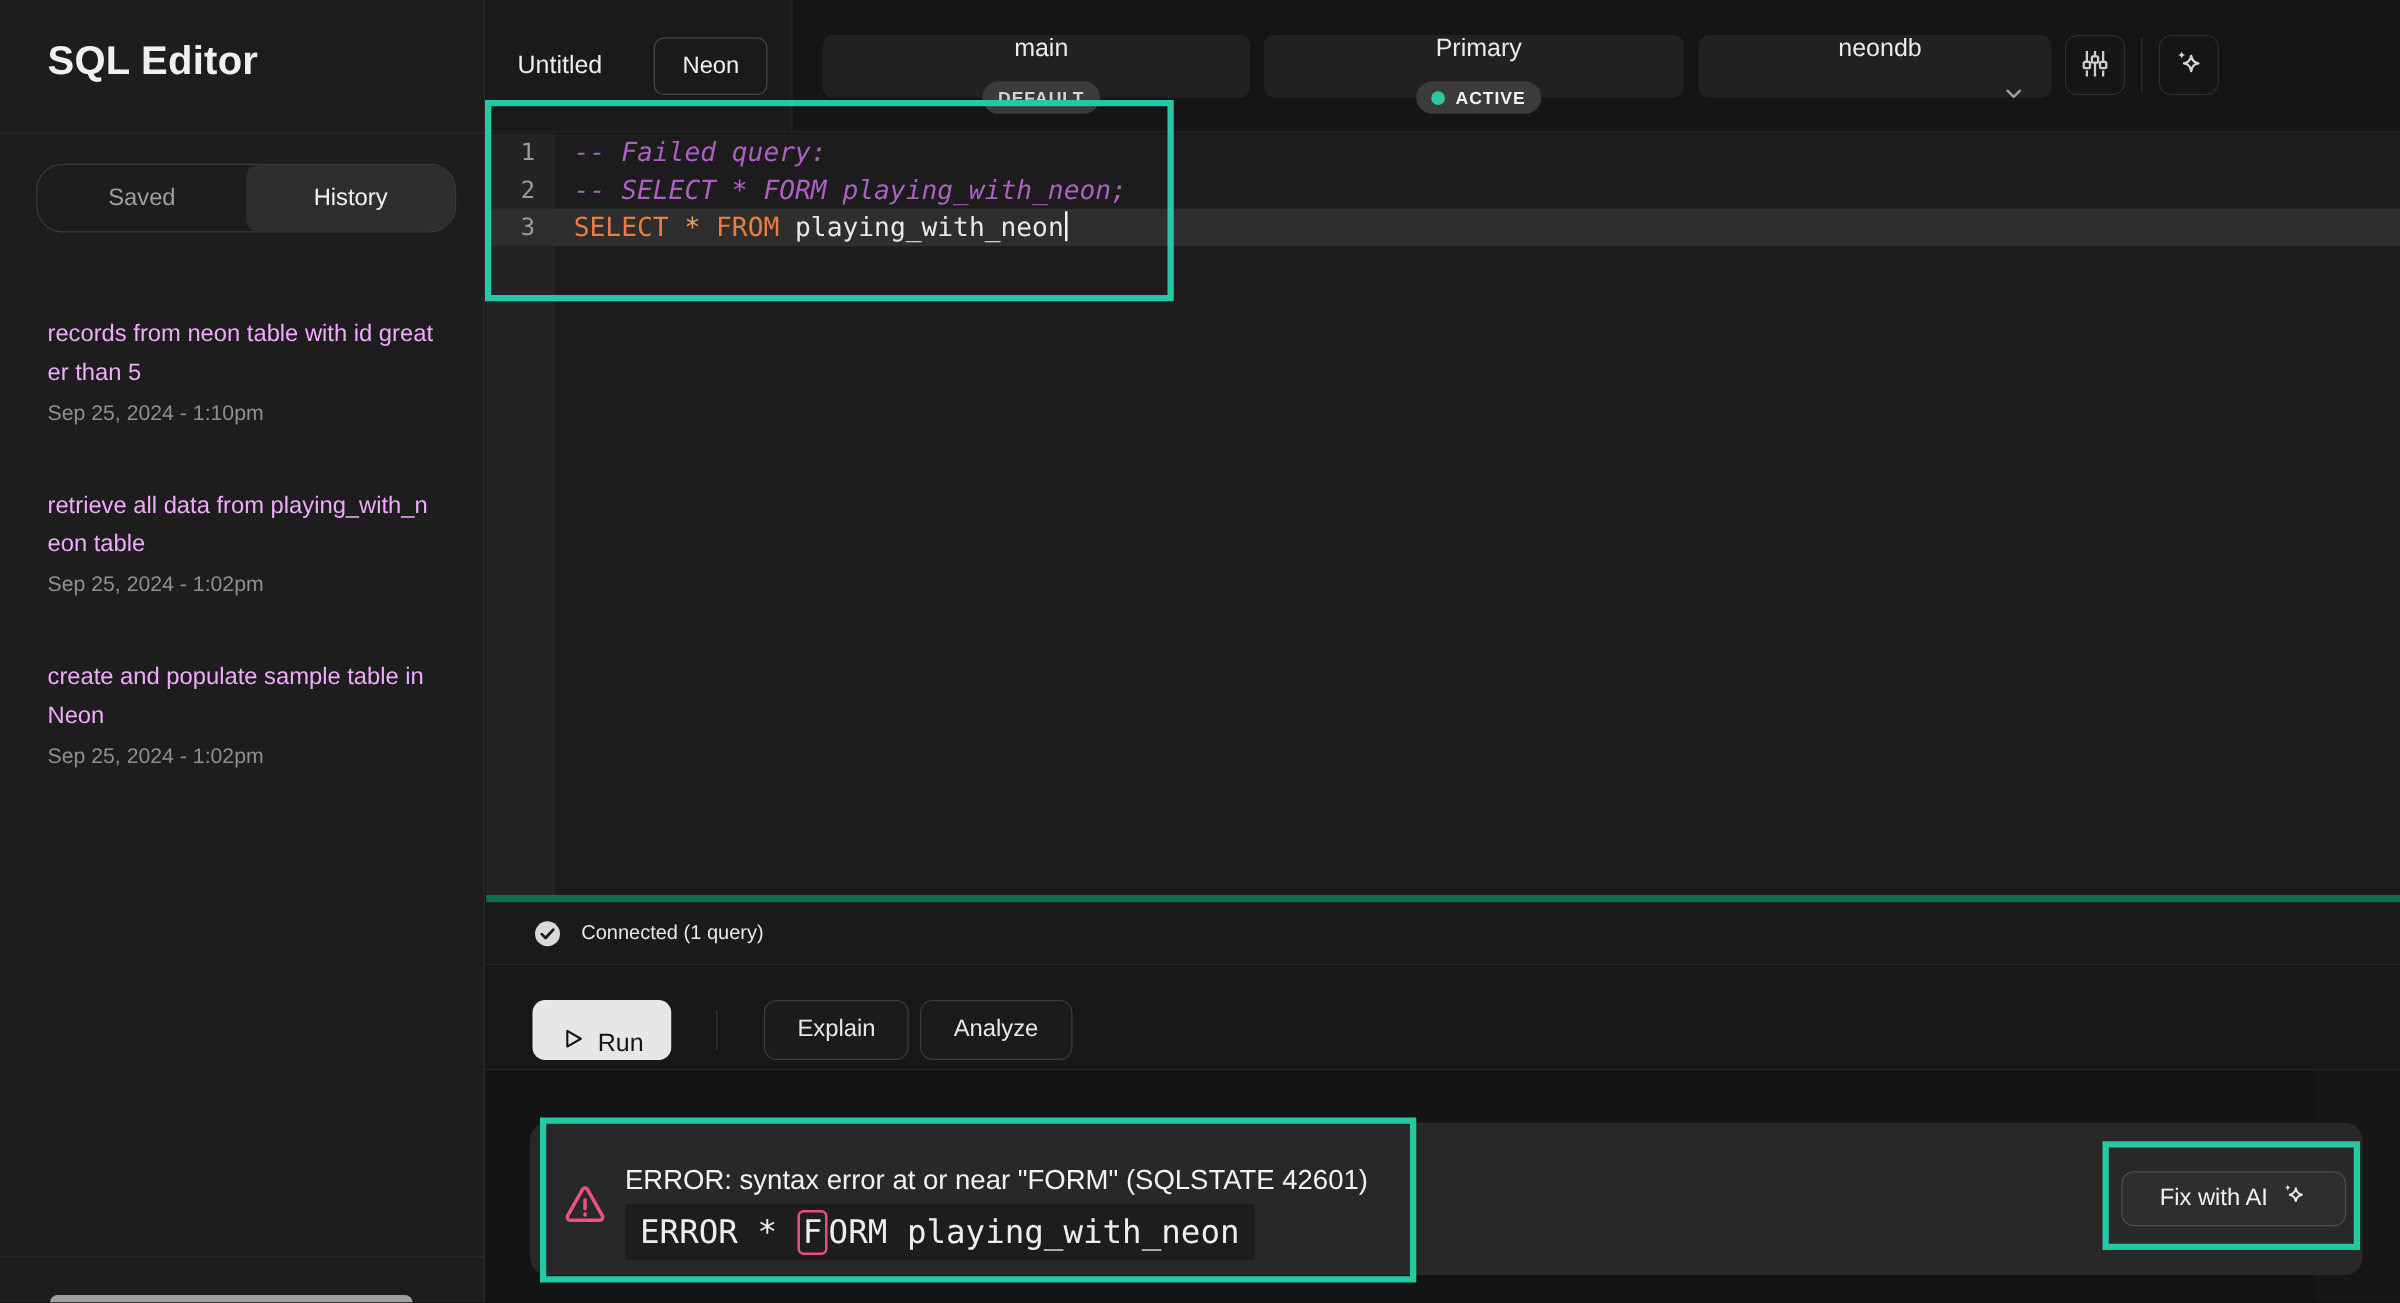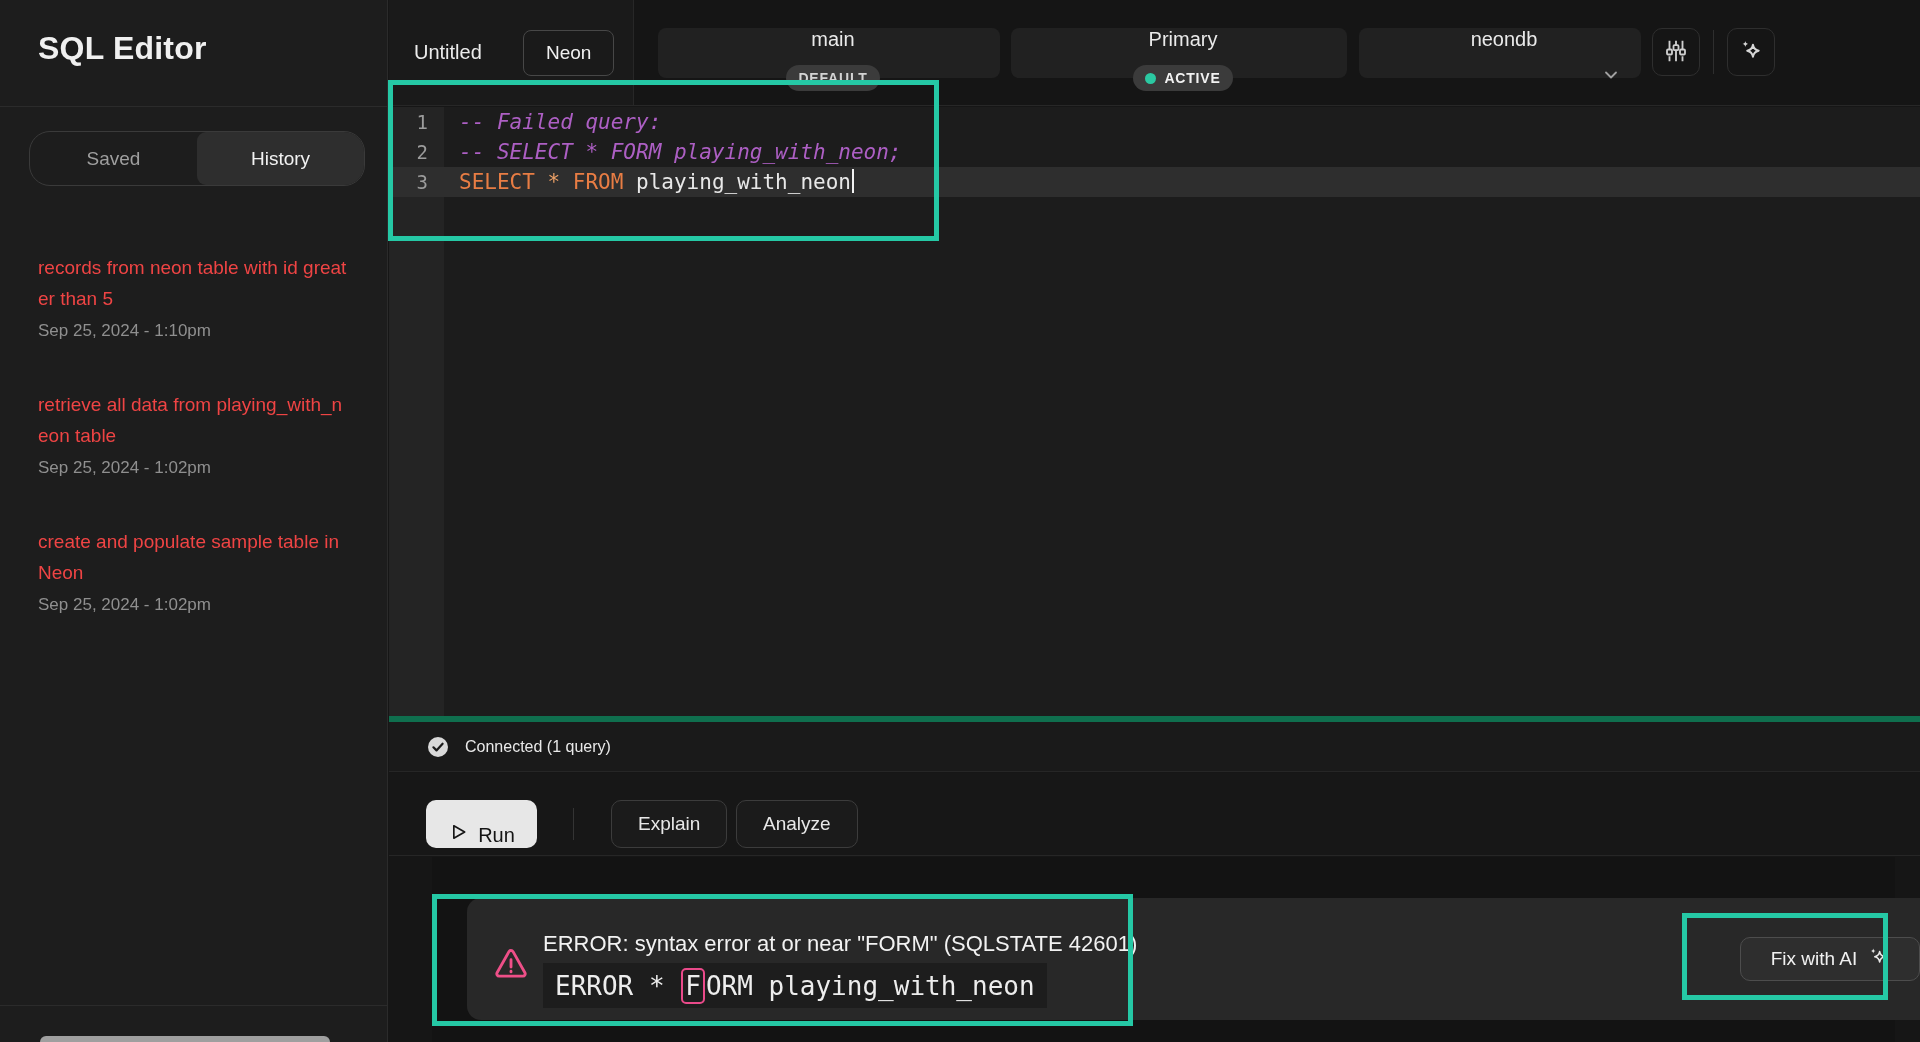--- a/index.html
+++ b/index.html
@@ -10,21 +10,21 @@
   
   #sidebar{left:0;top:0;width:388px;height:1042px;background:#1d1d1d;border-right:1px solid #2b2b2b;box-sizing:border-box;}
   #sidebar-title{left:38px;top:30px;font-size:32px;font-weight:700;color:#f0f0f0;letter-spacing:.2px;}
   .h-divider{height:1px;background:#2b2b2b;}
   #sidebar-top-divider{left:0;top:106px;width:388px;}
   #seg{left:29px;top:131px;width:336px;height:55px;border:1px solid #3a3a3a;border-radius:21px;display:flex;box-sizing:border-box;overflow:hidden;}
   .seg-tab{flex:1;display:flex;align-items:center;justify-content:center;font-size:19px;color:#9f9f9f;cursor:pointer;}
   .seg-tab.active{background:#2e2e2e;border-radius:9px;color:#f2f2f2;}
   #history-list{left:0;top:252px;width:388px;}
   .history-item{padding:0 38px;margin-bottom:44px;cursor:pointer;}
-  .history-item .title{font-size:19px;line-height:31px;color:#ef4444;word-break:break-all;}
+  .history-item .title{font-size:19px;line-height:31px;color:#f0abfc;word-break:break-all;}
   .history-item .ts{font-size:17px;line-height:29px;color:#8f8f8f;margin-top:2px;}
   #sidebar-bottom-divider{left:0;top:1005px;width:388px;}
   #sidebar-bottom-peek{left:40px;top:1036px;width:290px;height:10px;background:#9f9f9f;border-radius:6px 6px 0 0;}
 
   
   #topbar{left:389px;top:0;width:1531px;height:106px;background:#151515;border-bottom:1px solid #272727;box-sizing:border-box;}
   #tab-section{left:0;top:0;width:245px;height:105px;background:#1a1a1a;border-right:1px solid #272727;box-sizing:border-box;}
   #untitled-label{left:25px;top:0;height:105px;display:flex;align-items:center;font-size:20px;color:#ececec;}
   #save-button{left:134px;top:30px;height:46px;padding:0 22px;border:1px solid #474747;border-radius:8px;
     background:transparent;color:#f0f0f0;font-size:19px;display:flex;align-items:center;cursor:pointer;box-sizing:border-box;font-family:inherit;}
@@ -69,21 +69,21 @@
   #toolbar{left:389px;top:773px;width:1531px;height:83px;background:#171717;border-bottom:1px solid #262626;box-sizing:border-box;}
   #run-button{left:37px;top:27px;width:111px;height:48px;background:#e7e7e7;border:none;border-radius:10px;
      color:#141414;font-size:20px;font-weight:500;display:flex;align-items:flex-end;justify-content:center;gap:10px;cursor:pointer;font-family:inherit;}
   #toolbar-vdivider{left:184px;top:35px;width:1px;height:32px;background:#343434;}
   .ghost-btn{top:27px;height:48px;padding:0 26px;background:#1b1b1b;border:1px solid #3c3c3c;border-radius:10px;
      color:#e8e8e8;font-size:19px;display:flex;align-items:center;cursor:pointer;box-sizing:border-box;font-family:inherit;}
   #explain-button{left:222px;}
   #analyze-button{left:347px;}
 
   
-  #results{left:389px;top:857px;width:1463px;height:185px;background:#131313;margin-left:43px;}
+  #results{left:389px;top:857px;width:1463px;height:185px;background:#131313;}
   #error-panel{left:35px;top:41px;width:1466px;height:122px;background:#282828;border-radius:14px;}
   #warning-icon{left:25px;top:47px;display:flex;}
   #error-message{left:76px;top:33px;font-size:22px;font-weight:500;color:#f2f2f2;white-space:pre;}
   #error-query{left:76px;top:65px;height:45px;background:#1d1d1d;padding:0 12px;display:flex;align-items:center;
      font-family:"DejaVu Sans Mono",monospace;font-size:26px;color:#ededed;white-space:pre;}
   .f-box{border:2px solid #ea4a8a;border-radius:5px;padding:1px 2px;margin:0 1px;}
   #fix-ai-button{left:1273px;top:39px;width:180px;height:44px;background:#2e2e2e;border:1px solid #4d4d4d;border-radius:10px;
      color:#f1f1f1;font-size:19px;display:flex;align-items:center;justify-content:center;gap:10px;cursor:pointer;box-sizing:border-box;font-family:inherit;}
 
   

